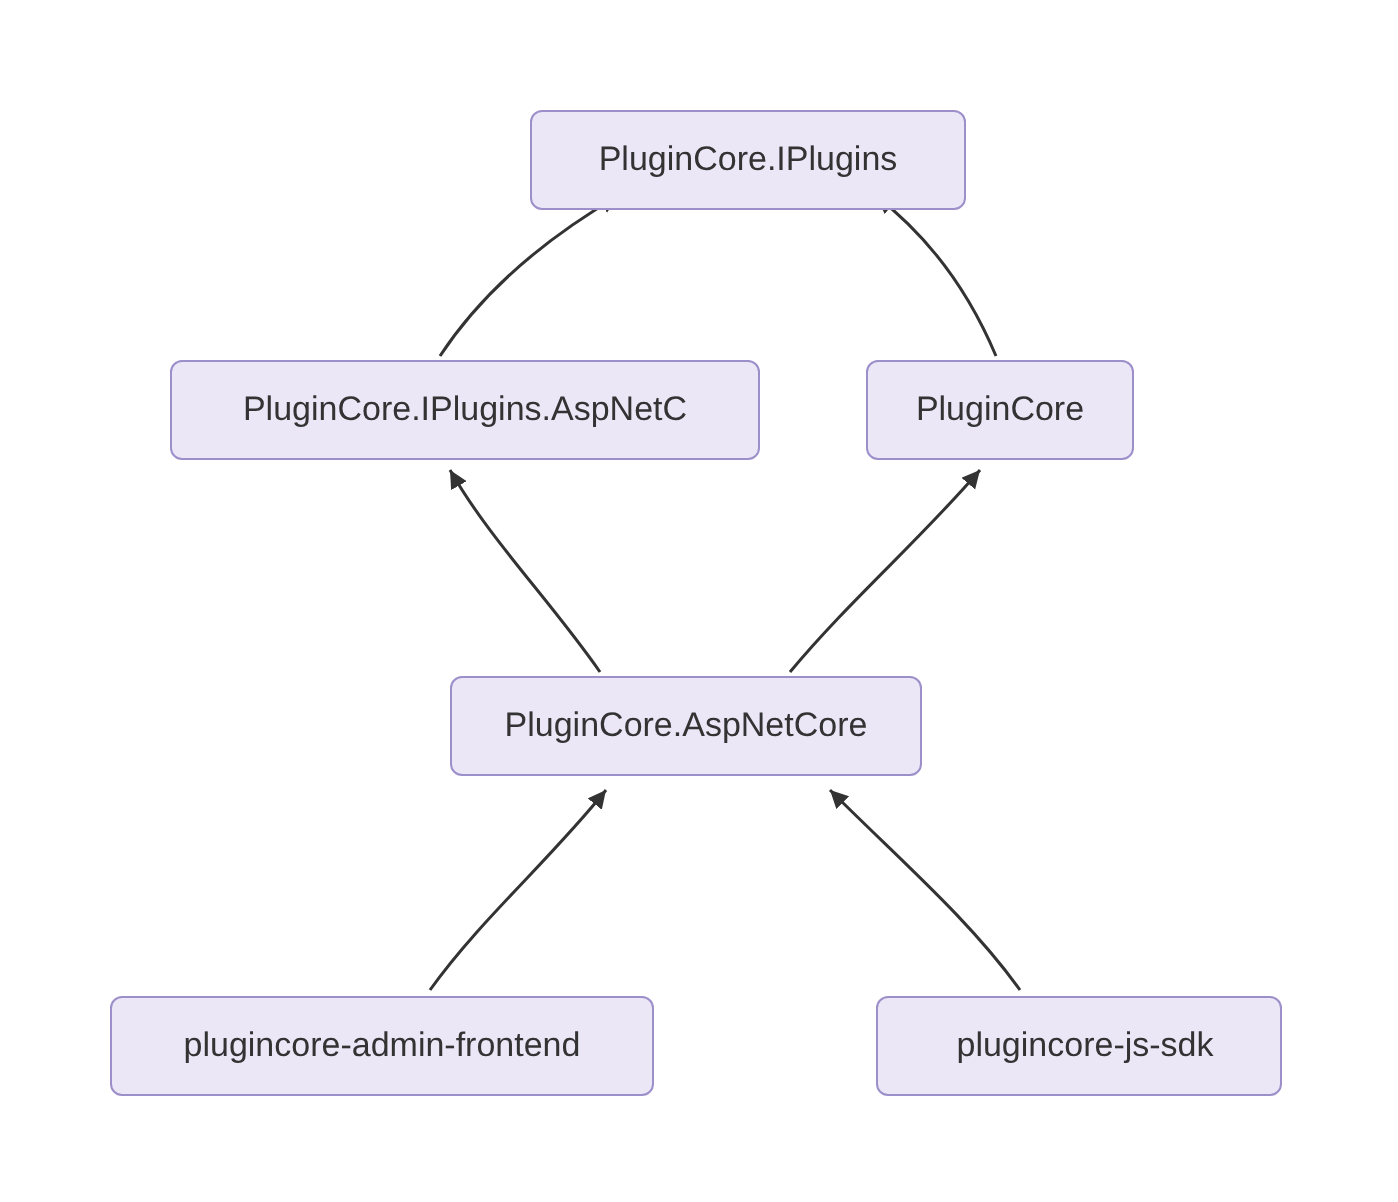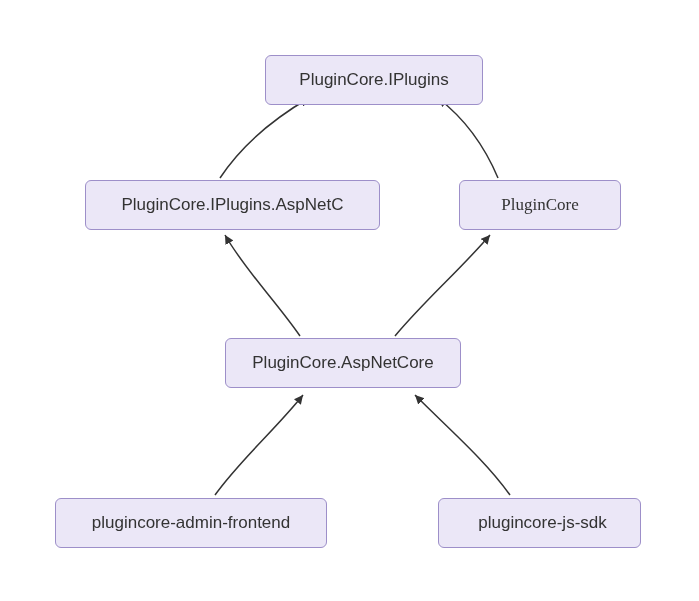--- a/index.html
+++ b/index.html
@@ -57,21 +57,21 @@
 </svg>
 
 <div class="node" style="left:265px; top:43px; width:218px;margin-top:12px;">
   <span>PluginCore.IPlugins</span>
 </div>
 
 <div class="node" style="left:75px; top:180px; width:295px;margin-left:10px;">
   <span>PluginCore.IPlugins.AspNetC</span>
 </div>
 
-<div class="node" style="left:459px; top:180px; width:162px;font-family:Liberation Serif, serif;">
+<div class="node" style="left:433px; top:180px; width:134px;">
   <span>PluginCore</span>
 </div>
 
 <div class="node" style="left:225px; top:338px; width:236px;">
   <span>PluginCore.AspNetCore</span>
 </div>
 
 <div class="node" style="left:55px; top:498px; width:272px;">
   <span>plugincore-admin-frontend</span>
 </div>

